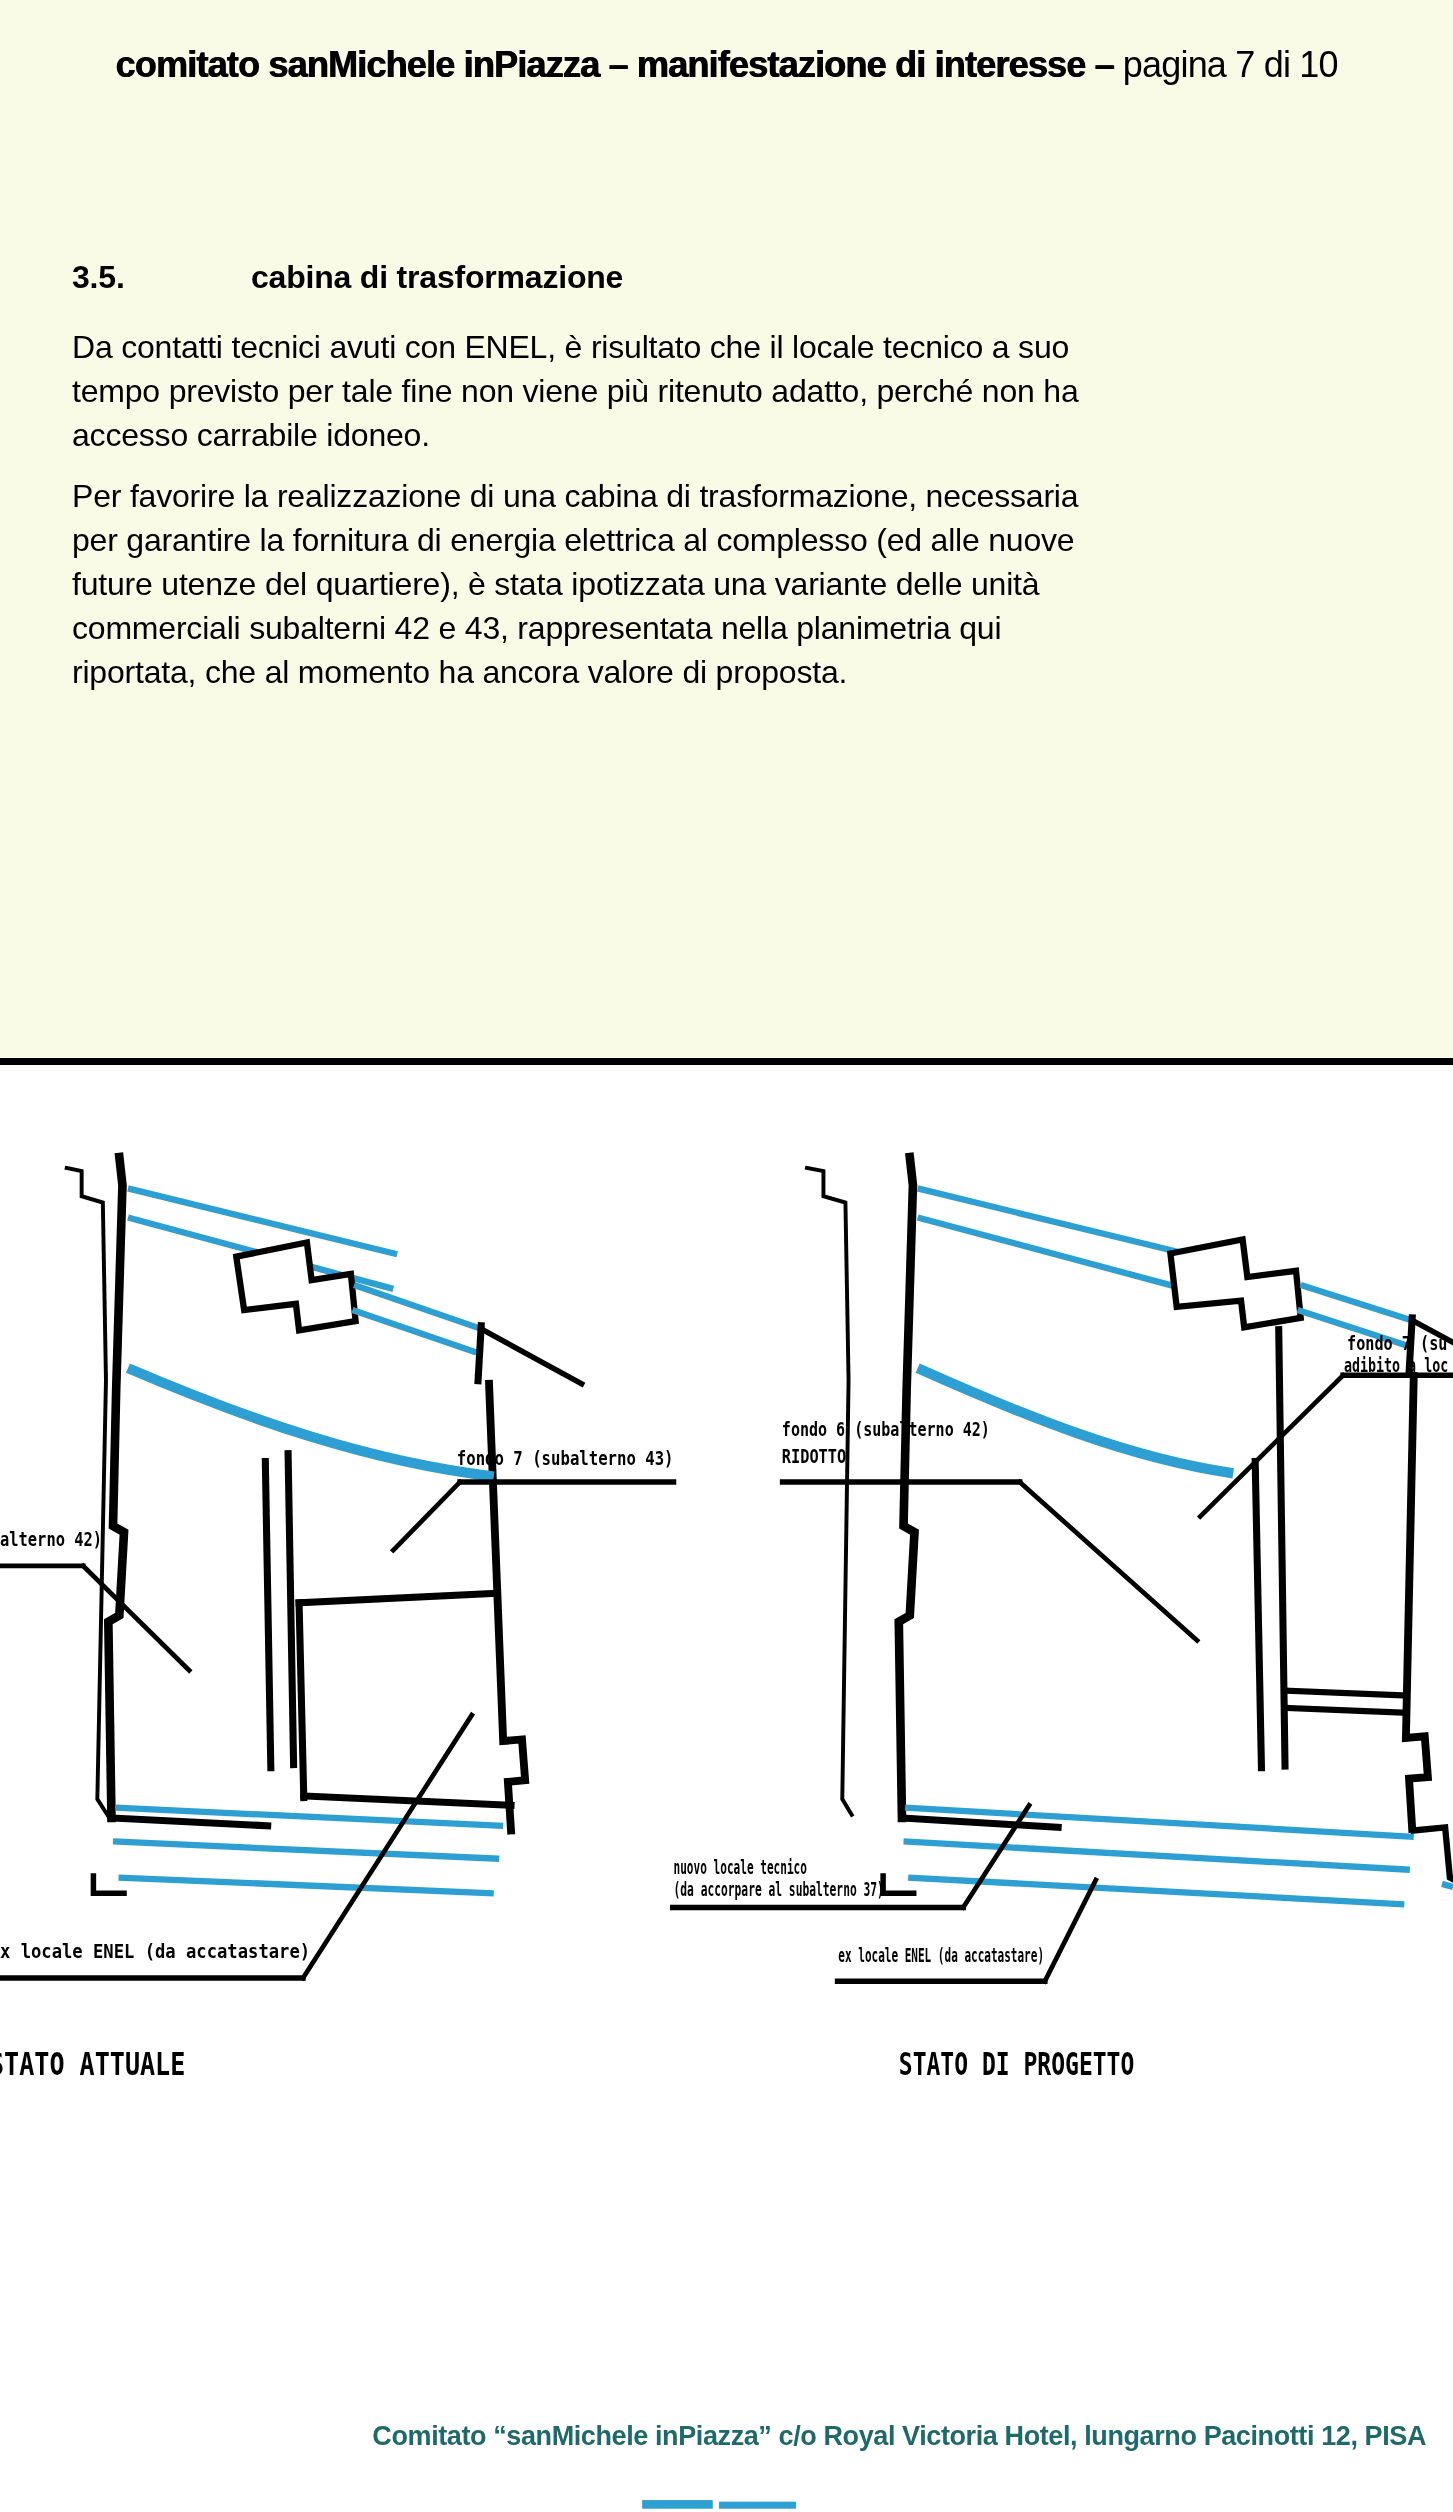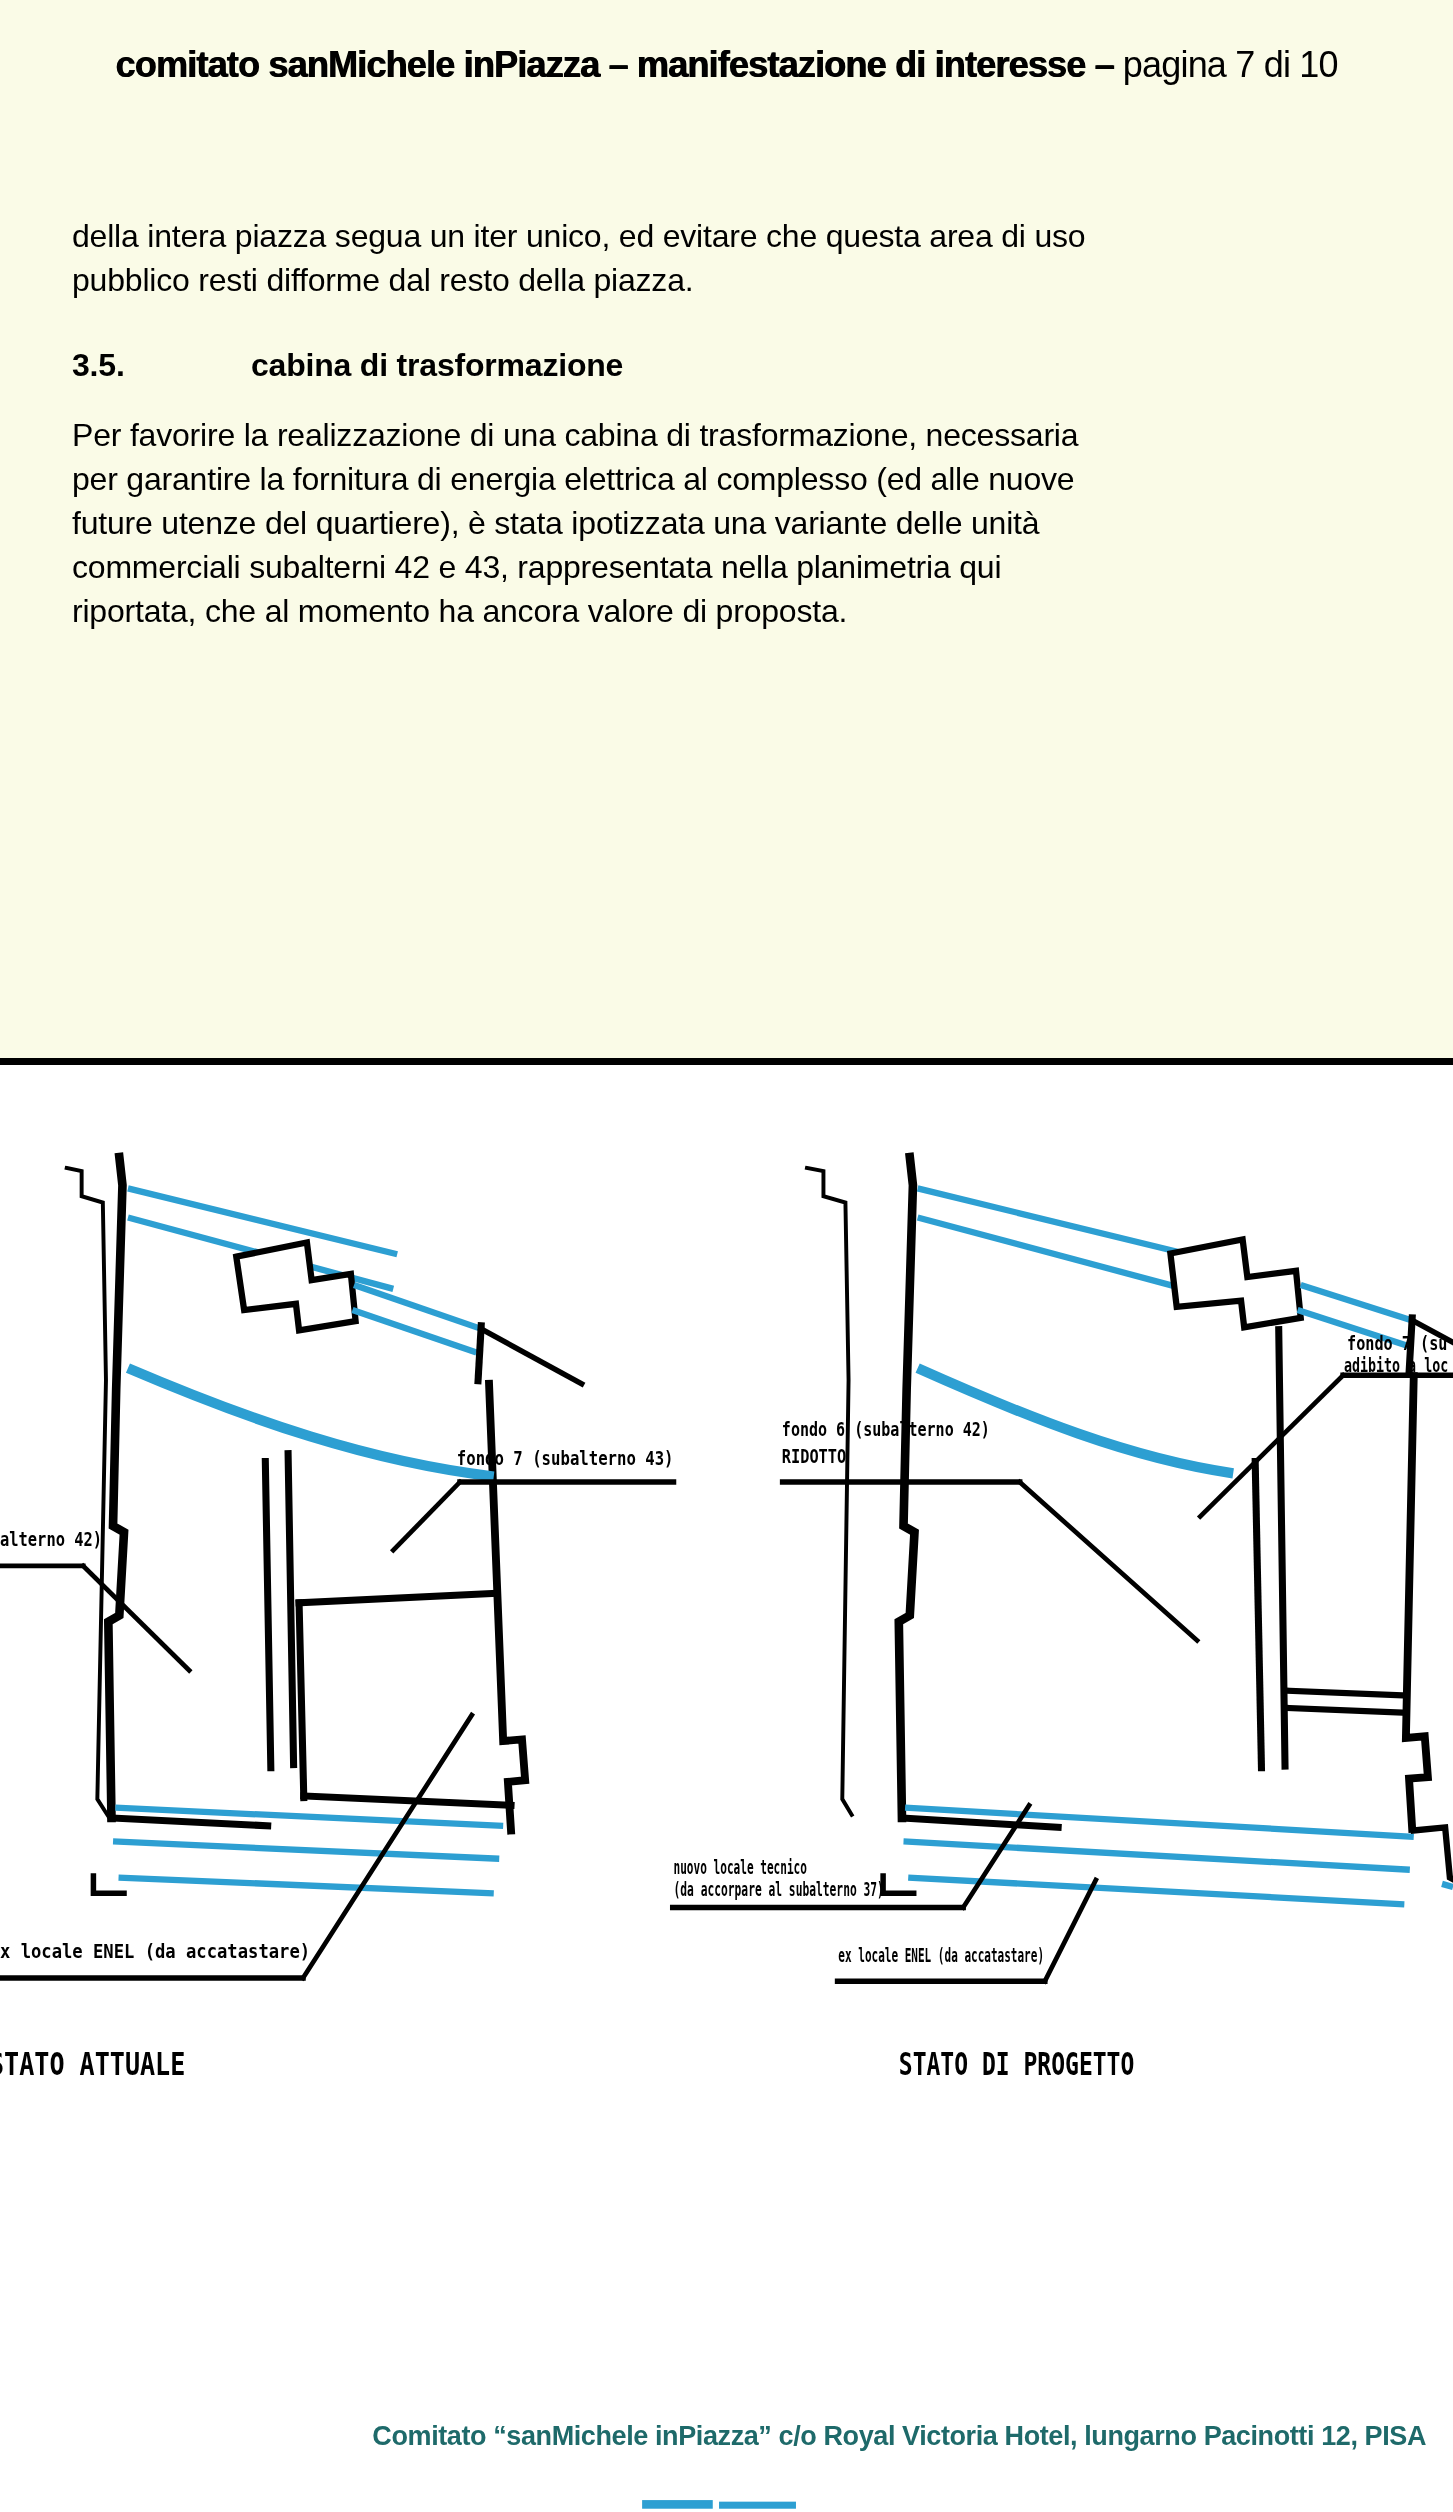--- a/index.html
+++ b/index.html
@@ -46,25 +46,26 @@
   }
 </style>
 </head>
 <body>
 
 <div class="hdr">
   <span class="h-bold">comitato sanMichele inPiazza – manifestazione di interesse – </span><span class="h-reg">pagina 7 di 10</span>
 </div>
 
 <div class="bodytext">
-  <div class="para">della intera piazza segua un iter unico, ed evitare che questa area di uso
-pubblico resti difforme dal resto della piazza.</div>
   <div class="heading">
     <span class="hnum">3.5.</span><span>cabina di trasformazione</span>
   </div>
+  <div class="para">Da contatti tecnici avuti con ENEL, è risultato che il locale tecnico a suo
+tempo previsto per tale fine non viene più ritenuto adatto, perché non ha
+accesso carrabile idoneo.</div>
   <div class="para">Per favorire la realizzazione di una cabina di trasformazione, necessaria
 per garantire la fornitura di energia elettrica al complesso (ed alle nuove
 future utenze del quartiere), è stata ipotizzata una variante delle unità
 commerciali subalterni 42 e 43, rappresentata nella planimetria qui
 riportata, che al momento ha ancora valore di proposta.</div>
 </div>
 
 <div class="rule"></div>
 <div class="sheet"></div>
 

